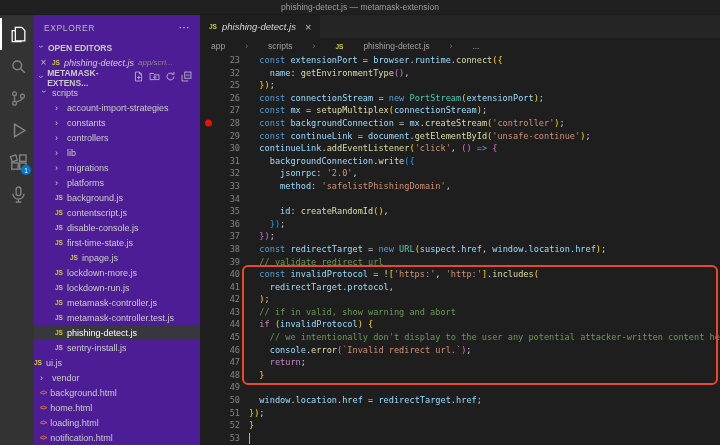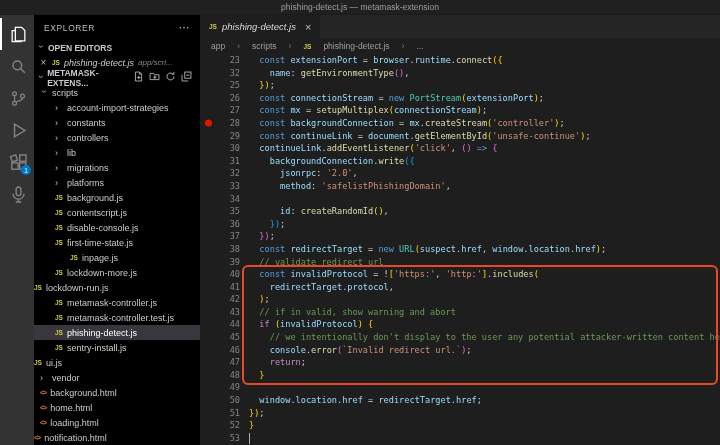--- a/index.html
+++ b/index.html
@@ -15,21 +15,21 @@
   
   .activitybar { width:34px; background:#333333; flex:none; display:flex; flex-direction:column; padding-top:3px; }
   .ab-item { width:34px; height:32px; display:flex; align-items:center; justify-content:center;
              color:#858585; position:relative; border-left:2px solid transparent; cursor:pointer; }
   .ab-item.active { color:#ffffff; border-left:2px solid #ffffff; }
   .ab-item svg { width:19px; height:19px; }
   .badge { position:absolute; right:3px; bottom:3px; min-width:10px; height:10px; padding:0 2px;
            border-radius:6px; color:#fff; font-size:6.5px; display:flex; align-items:center; justify-content:center; }
 
   
-  .sidebar { width:166px; background:#000000; flex:none; font-size:9px; display:flex; flex-direction:column; overflow:hidden; }
+  .sidebar { width:166px; background:#4c1d95; flex:none; font-size:9px; display:flex; flex-direction:column; overflow:hidden; }
   .paneTitle { height:25px; display:flex; align-items:center; padding:0 10px; font-size:8.5px;
                letter-spacing:.6px; color:#bbbbbb; }
   .paneTitle .more { margin-left:auto; color:#cccccc; font-size:11px; cursor:pointer; }
   .sec { height:15px; display:flex; align-items:center; gap:3px; font-weight:bold; font-size:8.5px;
          color:#cacaca; padding-left:3px; cursor:pointer; }
   .sec .acts { margin-left:auto; display:flex; gap:5px; padding-right:8px; }
   .sec .acts svg { width:11px; height:11px; color:#c5c5c5; cursor:pointer; }
   .chev { display:inline-block; width:8px; font-size:9px; color:#cccccc; font-weight:normal;
           transform-origin:45% 55%; }
   .chev.open { transform:rotate(90deg); }
@@ -43,21 +43,21 @@
   .fi-html { color:#e37933; font-size:7px; font-weight:bold; flex:none; letter-spacing:-1px; }
   .row .lbl { overflow:hidden; text-overflow:ellipsis; }
 
   
   .editor { flex:1; min-width:0; display:flex; flex-direction:column; background:#1e1e1e; }
   .tabs { height:23px; background:#252526; display:flex; flex:none; }
   .tab { background:#1e1e1e; display:flex; align-items:center; gap:5px; padding:0 9px; font-size:9.5px;
          color:#d7d7d7; cursor:pointer; border-right:1px solid #252526; }
   .tab .tablbl { font-style:italic; }
   .tab .tclose { color:#c0c0c0; font-size:11px; margin-left:4px; cursor:pointer; }
-  .breadcrumb { height:16px; flex:none; display:flex; align-items:center; gap:12px; padding-left:11px;
+  .breadcrumb { height:16px; flex:none; display:flex; align-items:center; gap:20px; padding-left:11px;
                 font-size:8.5px; color:#9f9f9f; }
   .breadcrumb .sep { color:#7a7a7a; }
 
   .code { position:relative; flex:1; overflow:hidden; font-family:"DejaVu Sans Mono",monospace;
           font-size:8.6px; line-height:12.6px; }
   .cl { display:flex; height:12.6px; }
   .g  { flex:none; width:40px; text-align:right; color:#858585; position:relative; cursor:pointer; }
   .ct { white-space:pre; padding-left:9px; color:#d4d4d4; cursor:text; }
   .bp { position:absolute; left:5px; top:50%; transform:translateY(-50%); width:7px; height:7px;
         border-radius:50%; background:#e51400; }
@@ -208,21 +208,21 @@
           <span class="lbl">first-time-state.js</span>
         </div>
         <div class="row" style="padding-left: 36px;">
           <span class="fi-js">JS</span>
           <span class="lbl">inpage.js</span>
         </div>
         <div class="row" style="padding-left: 21px;">
           <span class="fi-js">JS</span>
           <span class="lbl">lockdown-more.js</span>
         </div>
-        <div class="row" style="">
+        <div class="row" style="padding-left: 21px;">
           <span class="fi-js">JS</span>
           <span class="lbl">lockdown-run.js</span>
         </div>
         <div class="row" style="padding-left: 21px; text-align: right;">
           <span class="fi-js">JS</span>
           <span class="lbl">metamask-controller.js</span>
         </div>
         <div class="row" style="padding-left: 21px;">
           <span class="fi-js">JS</span>
           <span class="lbl">metamask-controller.test.js</span>
@@ -248,21 +248,21 @@
           <span class="lbl">background.html</span>
         </div>
         <div class="row" style="padding-left: 6px;">
           <span class="fi-html">&lt;&gt;</span>
           <span class="lbl">home.html</span>
         </div>
         <div class="row" style="padding-left: 6px;">
           <span class="fi-html">&lt;&gt;</span>
           <span class="lbl">loading.html</span>
         </div>
-        <div class="row" style=" text-align: right;">
+        <div class="row" style="padding-left: 6px; text-align: right;">
           <span class="fi-html">&lt;&gt;</span>
           <span class="lbl">notification.html</span>
         </div>
       </div>
   </div>
 
   <div class="editor">
     <div class="tabs">
       <div class="tab">
         <span class="fi-js">JS</span>

